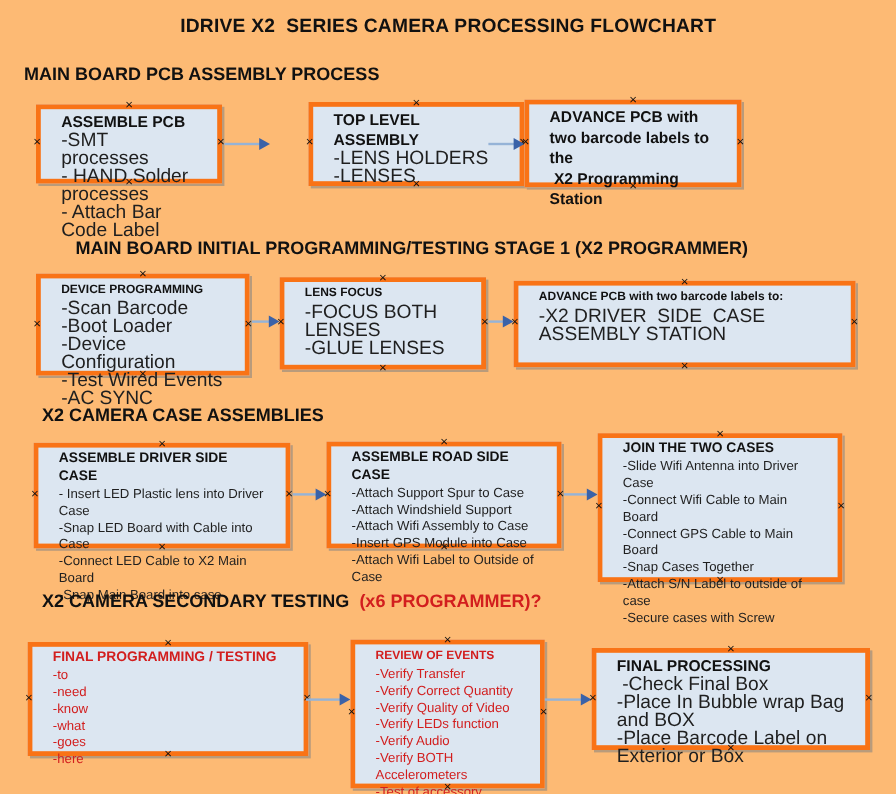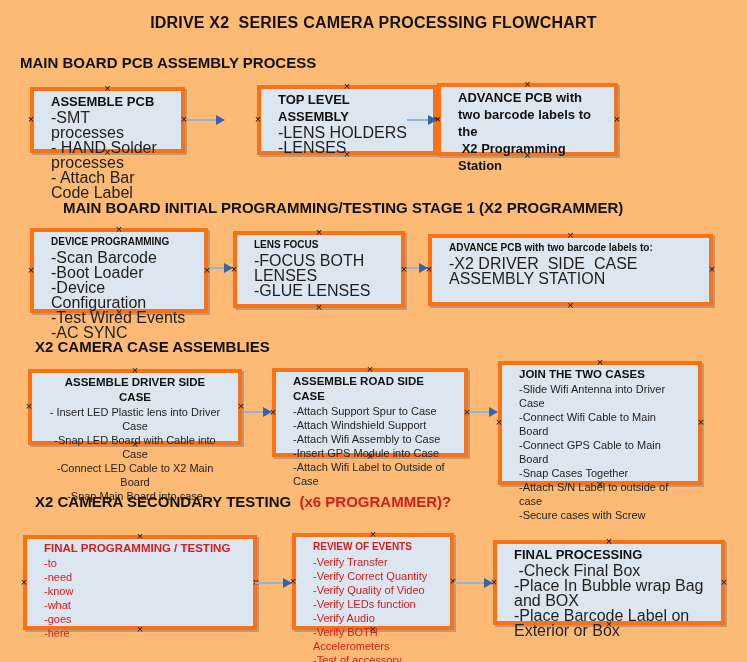--- a/index.html
+++ b/index.html
@@ -139,21 +139,21 @@
     <span class="anchor a-t"></span>
     <span class="anchor a-b"></span>
     <span class="anchor a-l"></span>
     <span class="anchor a-r"></span>
     <div class="fbox-title">ADVANCE PCB with two barcode labels to:</div>
     <div class="fbox-item">-X2 DRIVER  SIDE  CASE  ASSEMBLY STATION</div>
   </div>
 
   <div class="sec-header" style="left:35px;top:338px;"><span>X2 CAMERA CASE ASSEMBLIES</span><span class="accent"></span></div>
 
-  <div class="fbox dense" style="left:28px;top:369px;width:214px;height:76px;text-align:center;">
+  <div class="fbox dense" style="left:28px;top:369px;width:214px;height:88px;">
     <span class="anchor a-t"></span>
     <span class="anchor a-b"></span>
     <span class="anchor a-l"></span>
     <span class="anchor a-r"></span>
     <div class="fbox-title">ASSEMBLE DRIVER SIDE CASE</div>
     <div class="fbox-item">- Insert LED Plastic lens into Driver Case</div>
     <div class="fbox-item">-Snap LED Board with Cable into Case</div>
     <div class="fbox-item">-Connect LED Cable to X2 Main Board</div>
     <div class="fbox-item">-Snap Main Board into case</div>
   </div>
@@ -209,21 +209,21 @@
     <div class="fbox-item">-what</div>
     <div class="fbox-item">-goes</div>
     <div class="fbox-item">-here</div>
   </div>
 
   <div class="arrow" style="left:255px;top:578px;width:37px;">
       <div class="aline"></div>
       <div class="ahead"></div>
     </div>
 
-  <div class="fbox dense red-box t-mid" style="left:292px;top:533px;width:162px;height:97px;">
+  <div class="fbox dense red-box t-mid" style="left:292px;top:533px;width:162px;height:124px;">
     <span class="anchor a-t"></span>
     <span class="anchor a-b"></span>
     <span class="anchor a-l"></span>
     <span class="anchor a-r"></span>
     <div class="fbox-title">REVIEW OF EVENTS</div>
     <div class="fbox-item">-Verify Transfer</div>
     <div class="fbox-item">-Verify Correct Quantity</div>
     <div class="fbox-item">-Verify Quality of Video</div>
     <div class="fbox-item">-Verify LEDs function</div>
     <div class="fbox-item">-Verify Audio</div>

